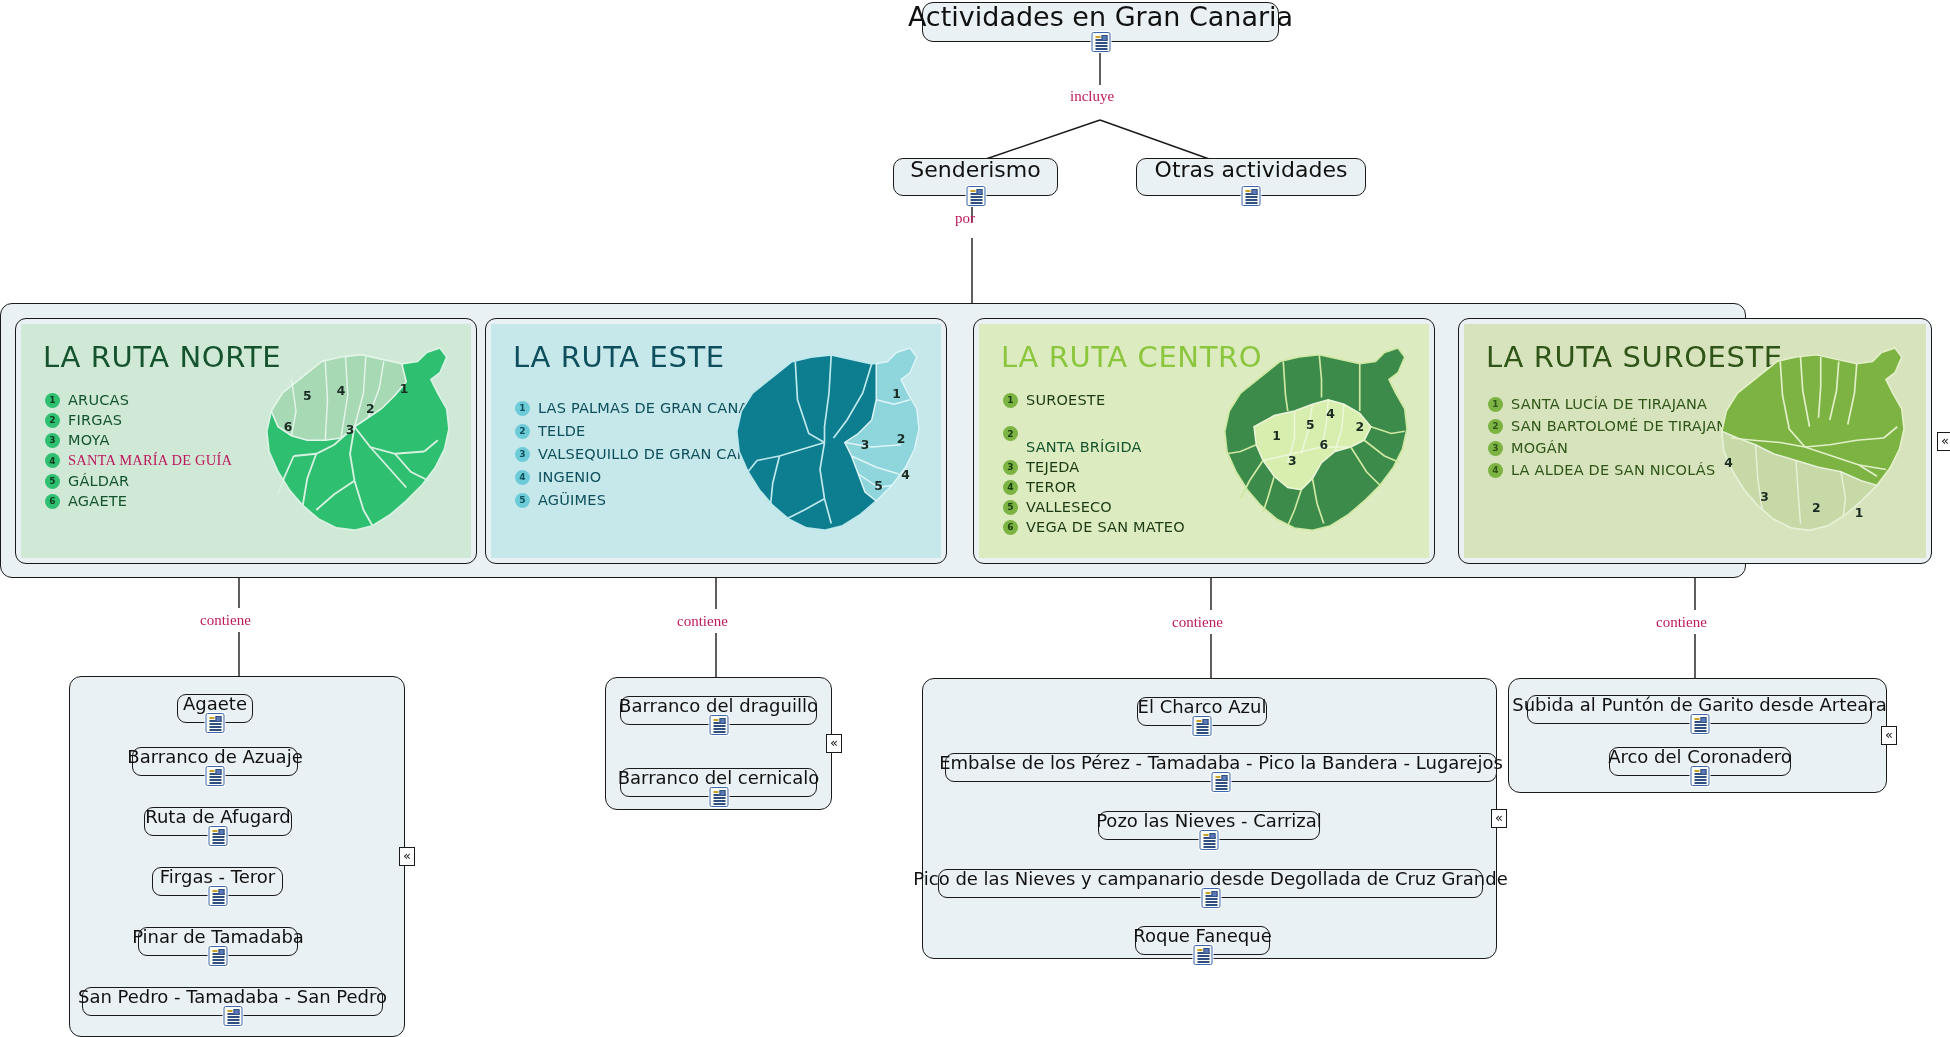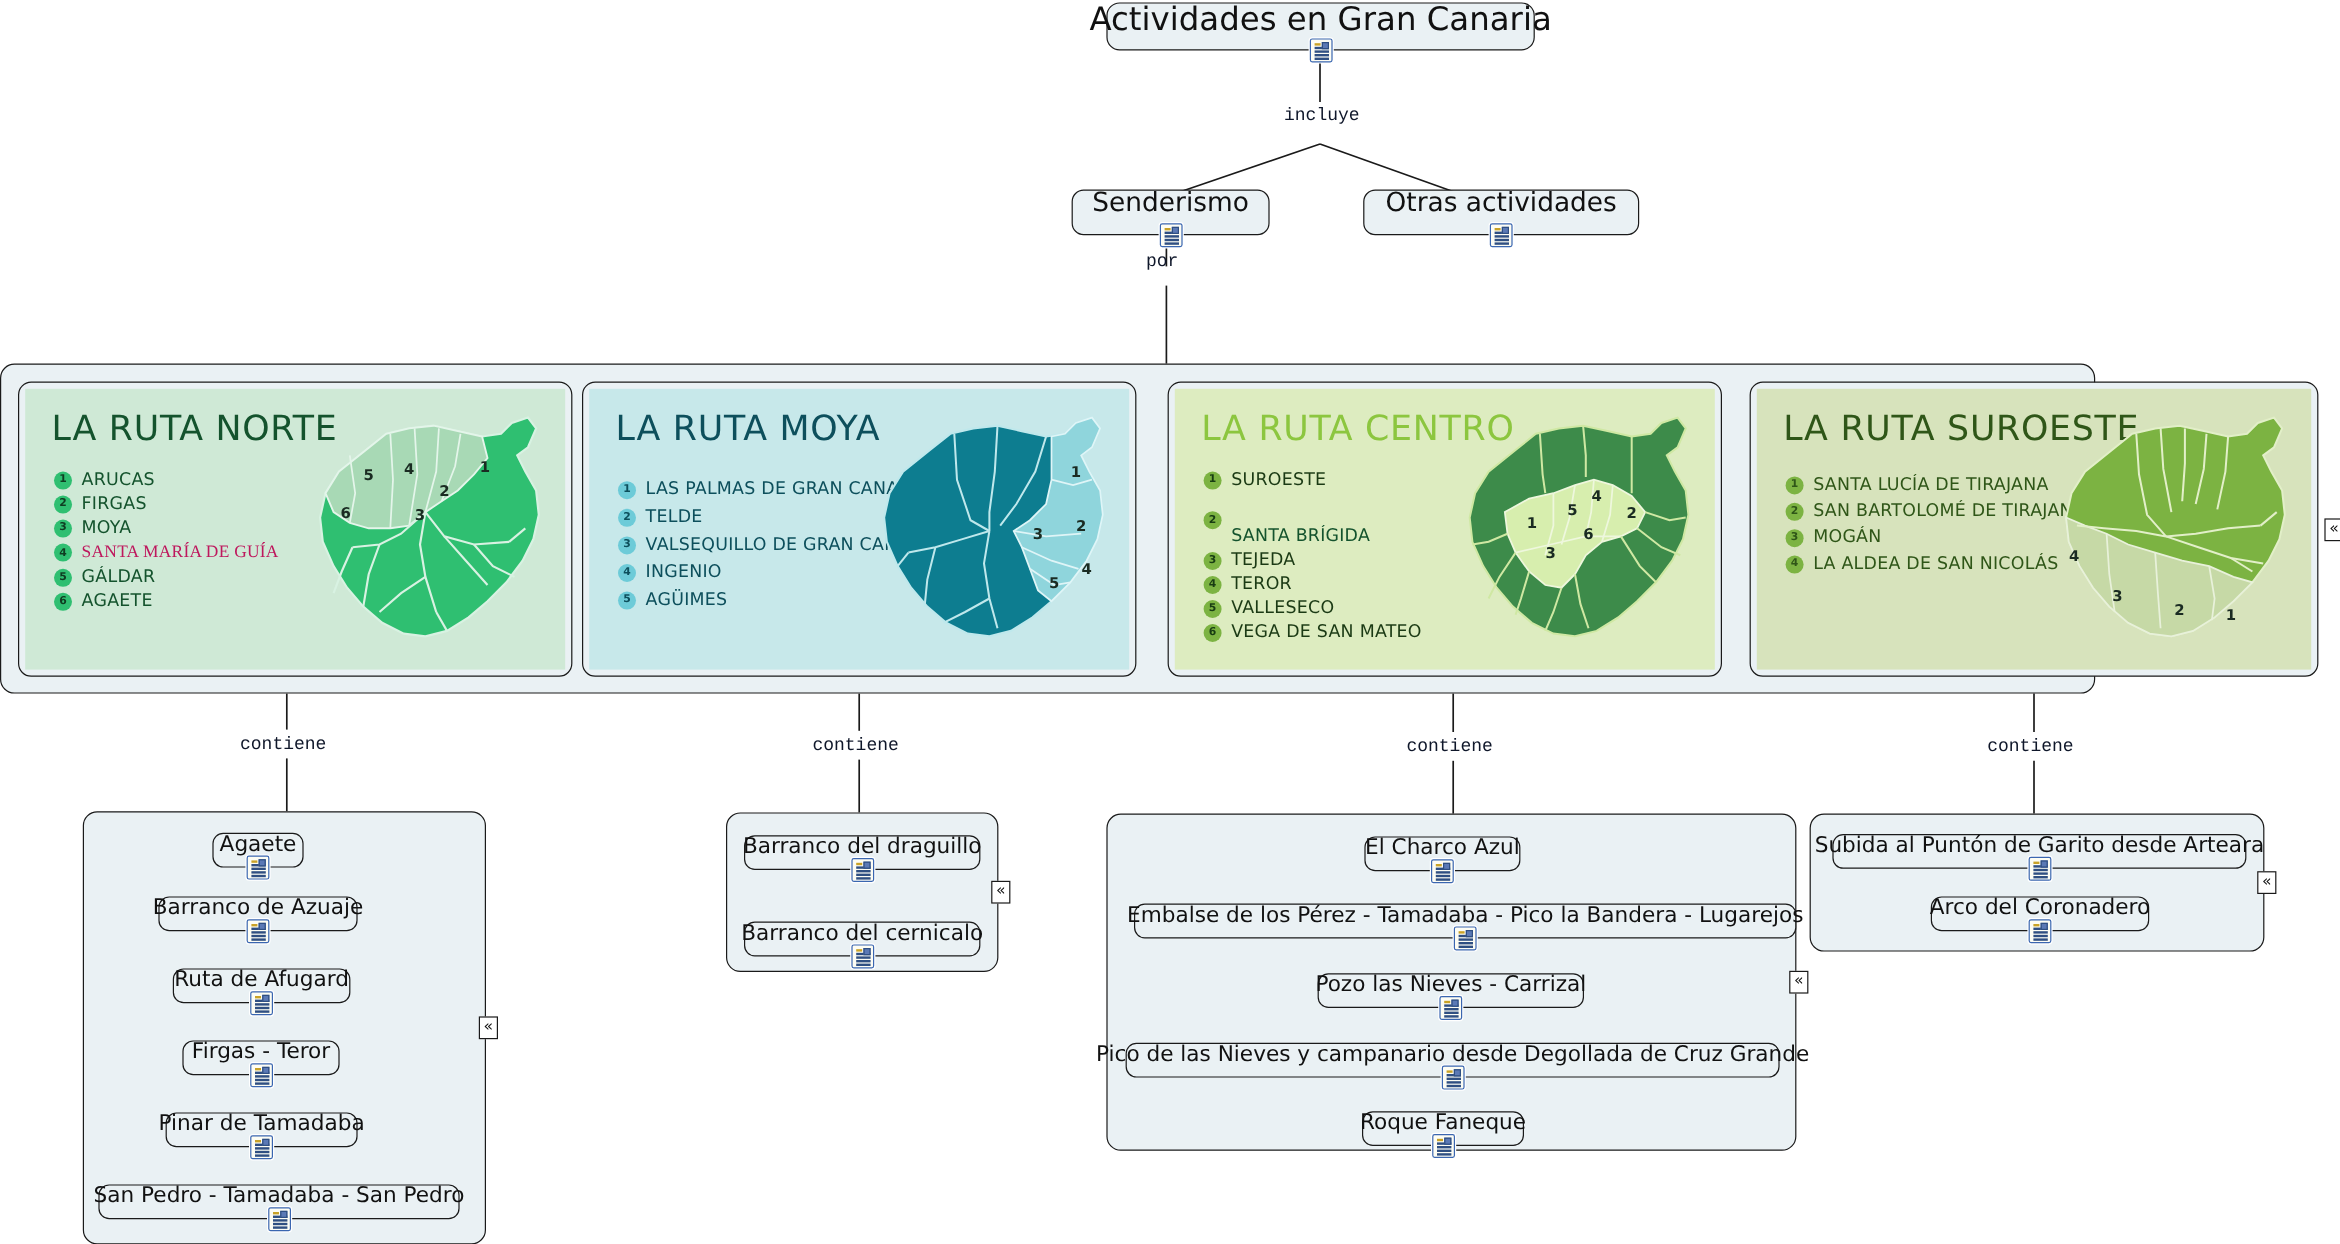--- a/index.html
+++ b/index.html
@@ -50,22 +50,22 @@
   .noteicon .ln.e{ top:15px; width:12px;}
   .noteicon .sq {
     position:absolute; right:2px; top:2px; width:6px; height:6px;
     background:#5b79b5; border:1px solid #2f4f82;
   }
 
   
   .edge-label {
     position: absolute;
     font-size: 15px;
-    color: #0f172a;
-    font-family: Liberation Mono, monospace;
+    color: #be185d;
+    font-family: Liberation Serif, serif;
     white-space: nowrap;
   }
 
   
   .collapse {
     position:absolute;
     width: 16px; height: 19px;
     border: 1.3px solid #1a1a1a;
     background: #ffffff;
     font-size: 13px; line-height: 16px;
@@ -272,21 +272,21 @@
             <text class="map-num" x="118" y="74" text-anchor="middle">2</text>
             <text class="map-num" x="100" y="92" text-anchor="middle">3</text>
             <text class="map-num" x="45" y="90" text-anchor="middle">6</text>
           </svg>
         </div>
       </div>
     </div>
 
     <div class="route-card" style="left:484px; width:462px;">
       <div class="route-inner" style="background:#c7e8ea;">
-        <div class="route-title" style="color:#0d4f5c;">LA RUTA MOYA</div>
+        <div class="route-title" style="color:#0d4f5c;">LA RUTA ESTE</div>
         <div class="route-list" style="top:76px;">
           <div class="item" style="margin-bottom:7px;">
             <span class="bullet" style="background:#6dcbd8;color:#0d4f5c;">1</span>
             <span class="lbl" style="color:#0d4f5c;">LAS PALMAS DE GRAN CANARIA</span>
           </div>
           <div class="item" style="margin-bottom:7px;">
             <span class="bullet" style="background:#6dcbd8;color:#0d4f5c;">2</span>
             <span class="lbl" style="color:#0d4f5c;">TELDE</span>
           </div>
           <div class="item" style="margin-bottom:7px;">

